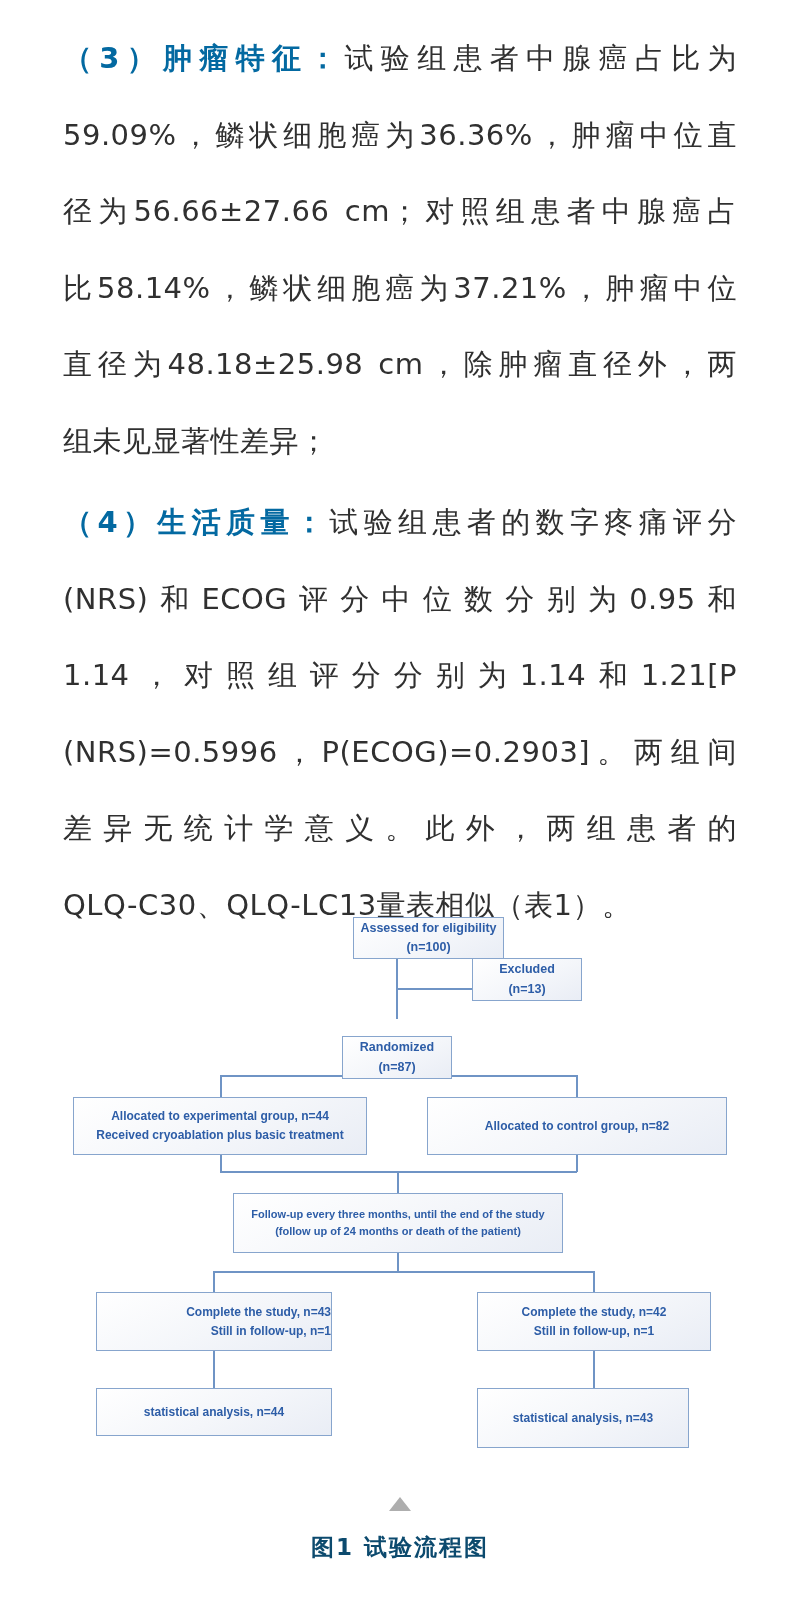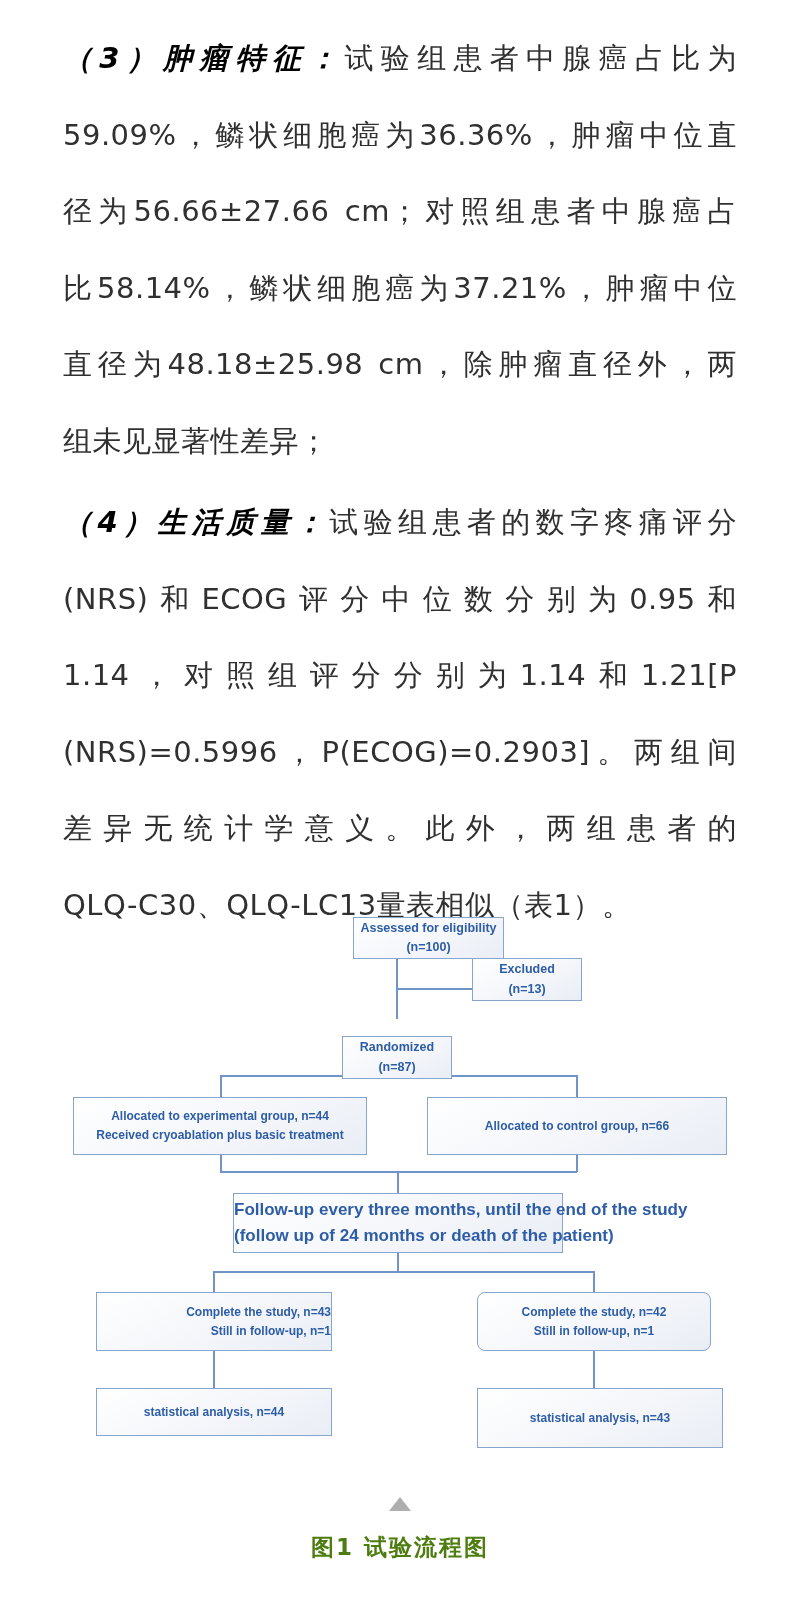--- a/index.html
+++ b/index.html
@@ -22,21 +22,21 @@
   }
   .para { margin: 0 0 5px 0; }
   .tline {
     height: 76.5px;
     line-height: 76.5px;
     white-space: nowrap;
     text-align: justify;
   }
   .tline.just { text-align-last: justify; text-justify: inter-character; white-space: normal; overflow: hidden; }
   .tline.last { text-align-last: left; }
-  .hd { color: #000000; font-weight: 700; font-style: italic; }
+  .hd { color: #0369a1; font-weight: 700; }
 
   
   .flow {
     position: absolute;
     left: 0; top: 890px;
     width: 800px; height: 570px;
     font-family: "Liberation Sans", "DejaVu Sans", sans-serif;
   }
   .fbox {
     position: absolute;
@@ -47,40 +47,40 @@
     font-size: 12px;
     font-weight: 600;
     text-align: center;
     display: flex;
     flex-direction: column;
     justify-content: center;
     line-height: 1.55;
     white-space: nowrap;
   }
   .fbox.small { font-size: 12.5px; }
-  .fbox.wide  { font-size: 17px; }
+  .fbox.wide  { font-size: 11px; }
   .cline { position: absolute; background: #6F94C5; }
   .h { height: 1.5px; }
   .v { width: 1.5px; }
 
   
   .collapse-tri {
     position: absolute;
     left: 389px; top: 1497px;
     width: 0; height: 0;
     border-left: 11px solid transparent;
     border-right: 11px solid transparent;
     border-bottom: 14px solid #AEAEAE;
   }
   .fig-caption {
     position: absolute;
     left: 0; top: 1532px;
     width: 800px;
     text-align: center;
-    color: #4d7c0f;
+    color: #0c4a6e;
     font-size: 23px;
     font-weight: 600;
     letter-spacing: 2px;
   }
 </style>
 </head>
 <body>
 
 <div class="article">
 
@@ -137,42 +137,42 @@
     <div>Randomized</div>
     <div>(n=87)</div>
   </div>
 
   <div class="fbox" style="left:73px; top:207px; width:294px; height:58px;">
     <div>Allocated to experimental group, n=44</div>
     <div>Received cryoablation plus basic treatment</div>
   </div>
 
   <div class="fbox" style="left:427px; top:207px; width:300px; height:58px;">
-    <div>Allocated to control group, n=66</div>
+    <div>Allocated to control group, n=82</div>
   </div>
 
   <div class="fbox wide" style="left:233px; top:303px; width:330px; height:60px;">
     <div>Follow-up every three months, until the end of the study</div>
     <div>(follow up of 24 months or death of the patient)</div>
   </div>
 
   <div class="fbox" style="left:96px; top:402px; width:236px; height:59px;align-items:flex-end;">
     <div>Complete the study, n=43</div>
     <div>Still in follow-up, n=1</div>
   </div>
 
-  <div class="fbox" style="left:477px; top:402px; width:234px; height:59px;border-radius:8px;">
+  <div class="fbox" style="left:477px; top:402px; width:234px; height:59px;">
     <div>Complete the study, n=42</div>
     <div>Still in follow-up, n=1</div>
   </div>
 
   <div class="fbox" style="left:96px; top:498px; width:236px; height:48px;">
     <div>statistical analysis, n=44</div>
   </div>
 
-  <div class="fbox" style="left:477px; top:498px; width:246px; height:60px;">
+  <div class="fbox" style="left:477px; top:498px; width:212px; height:60px;">
     <div>statistical analysis, n=43</div>
   </div>
 
 </div>
 
 <div class="collapse-tri"></div>
 <div class="fig-caption">图1 试验流程图</div>
 
 </body></html>

